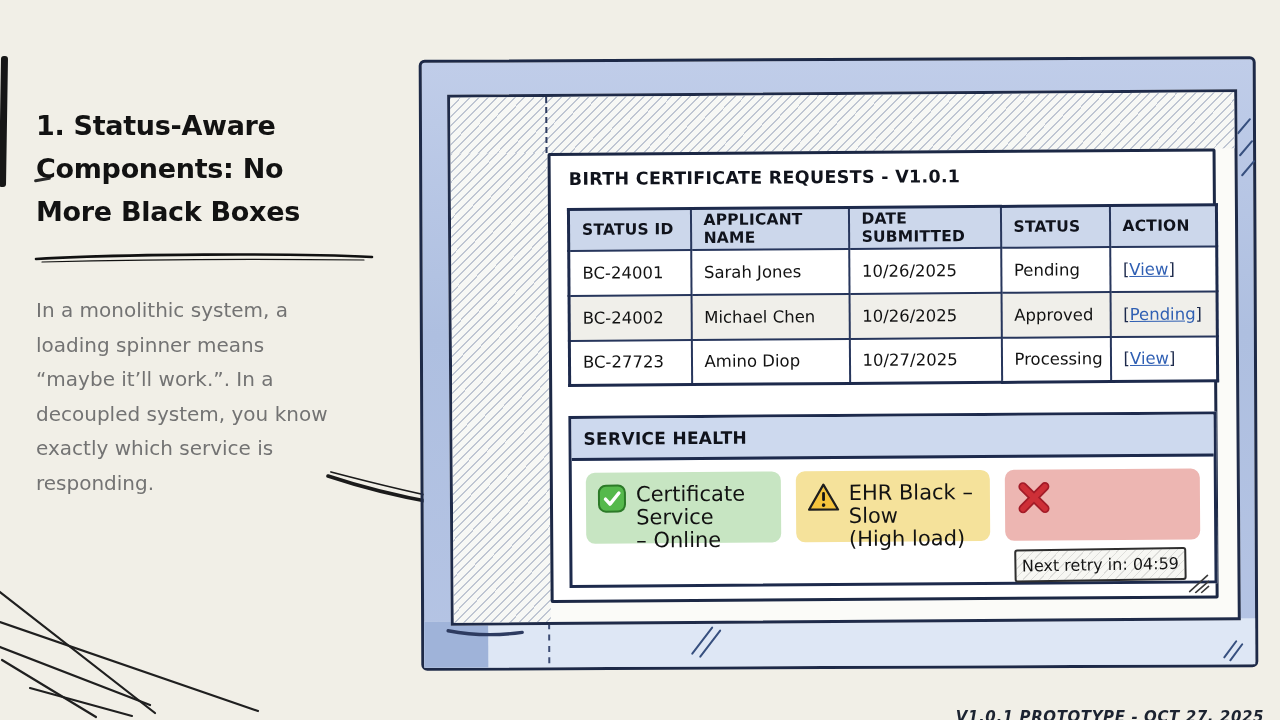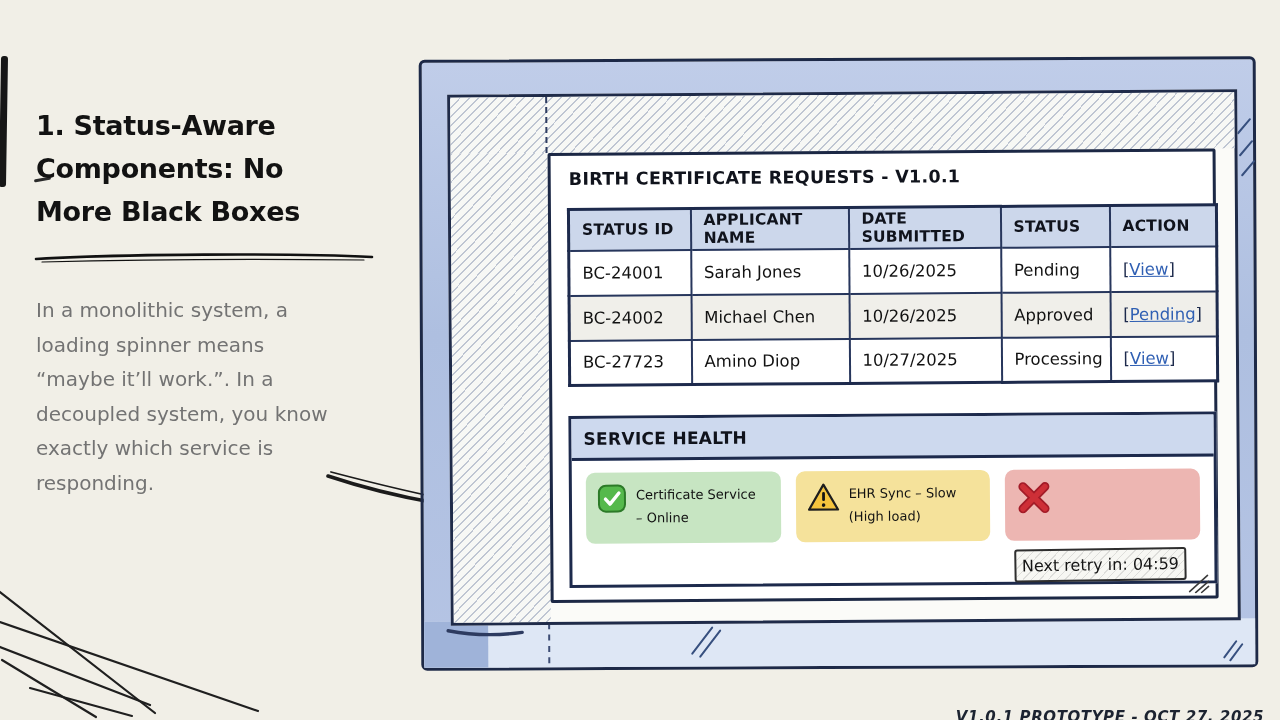--- a/index.html
+++ b/index.html
@@ -85,21 +85,21 @@
   .sh-header { left:0; right:0; top:0; height:42px; background:#cdd9ee;
                border-bottom:3px solid #1d2a4c; display:flex; align-items:center;
                padding-left:12px; font-size:17px; font-weight:bold; color:#10131c;
                letter-spacing:0.3px; }
   .badges { left:14px; right:14px; top:54px; display:flex; gap:15px; }
   .badge { border-radius:9px; padding:10px 11px; height:71px;
            display:flex; gap:9px; align-items:flex-start; flex:1; }
   .badge-ok   { background:#c7e5c2; }
   .badge-warn { background:#f5e29b; }
   .badge-err  { background:#edb6b2; }
-  .badge-text { font-size:13px; line-height:23px; white-space:pre-line; color:#121212; padding-top:1px; }
+  .badge-text { font-size:21px; line-height:23px; white-space:pre-line; color:#121212; padding-top:1px; }
   .badge-icon { flex:0 0 auto; margin-top:1px; }
 
   .retry-box {
     right:28px; top:133px; width:172px; height:33px;
     border:2.5px solid #2e2e2e; border-radius:3px;
     background-color:#f7f7f3;
     background-image:repeating-linear-gradient(135deg,
       rgba(120,120,120,0.20) 0px, rgba(120,120,120,0.20) 1px,
       transparent 1px, transparent 6px);
     display:flex; align-items:center; justify-content:center;
@@ -230,21 +230,21 @@
             <div class="badge-text">Certificate Service
 – Online</div>
           </div>
 
           <div class="badge badge-warn">
             <svg class="badge-icon" width="33" height="30" viewBox="0 0 33 30">
               <path d="M16.5,2.5 L31,27.5 L2,27.5 Z" fill="#f4c33d" stroke="#1d1d1d" stroke-width="2.2" stroke-linejoin="round"></path>
               <rect x="15.2" y="10" width="2.8" height="9" rx="1.4" fill="#141414"></rect>
               <circle cx="16.6" cy="23" r="1.8" fill="#141414"></circle>
             </svg>
-            <div class="badge-text">EHR Sync – Slow
+            <div class="badge-text">EHR Black – Slow
 (High load)</div>
           </div>
 
           <div class="badge badge-err">
             <svg class="badge-icon" width="36" height="34" viewBox="0 0 36 34">
               <g stroke="#a31c28" stroke-width="9" stroke-linecap="round">
                 <path d="M7,6 L29,28"></path>
                   <path d="M29,6 L7,28"></path>
               </g>
               <g stroke="#ce2f37" stroke-width="5.5" stroke-linecap="round">

